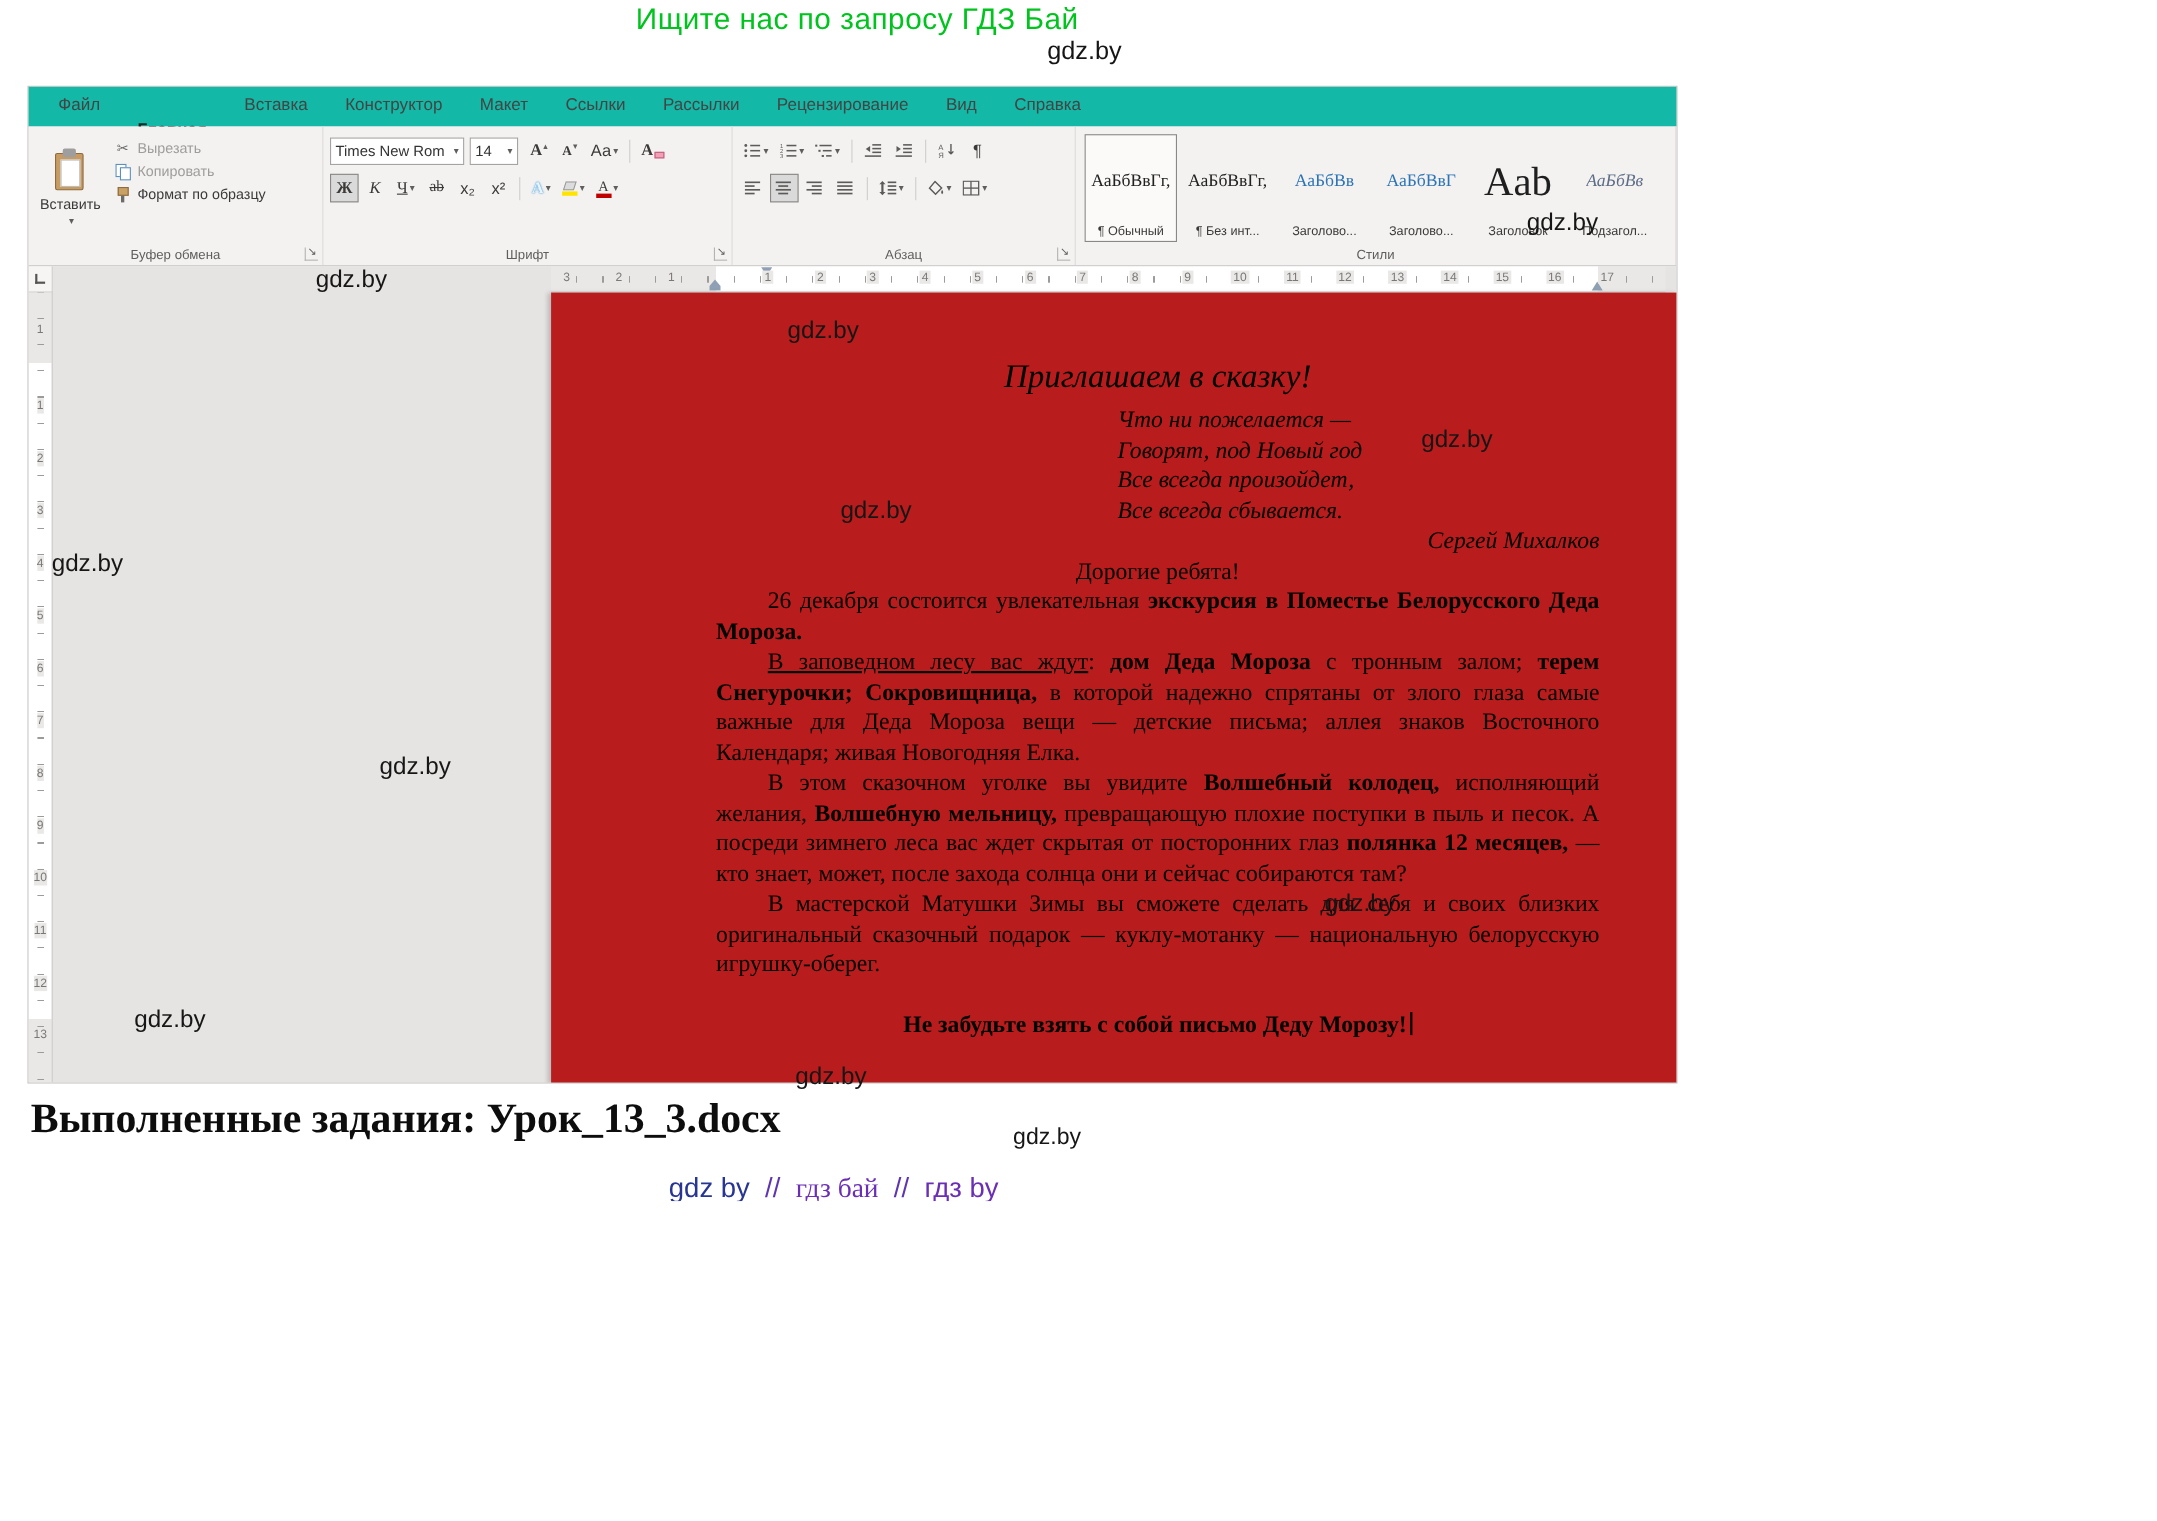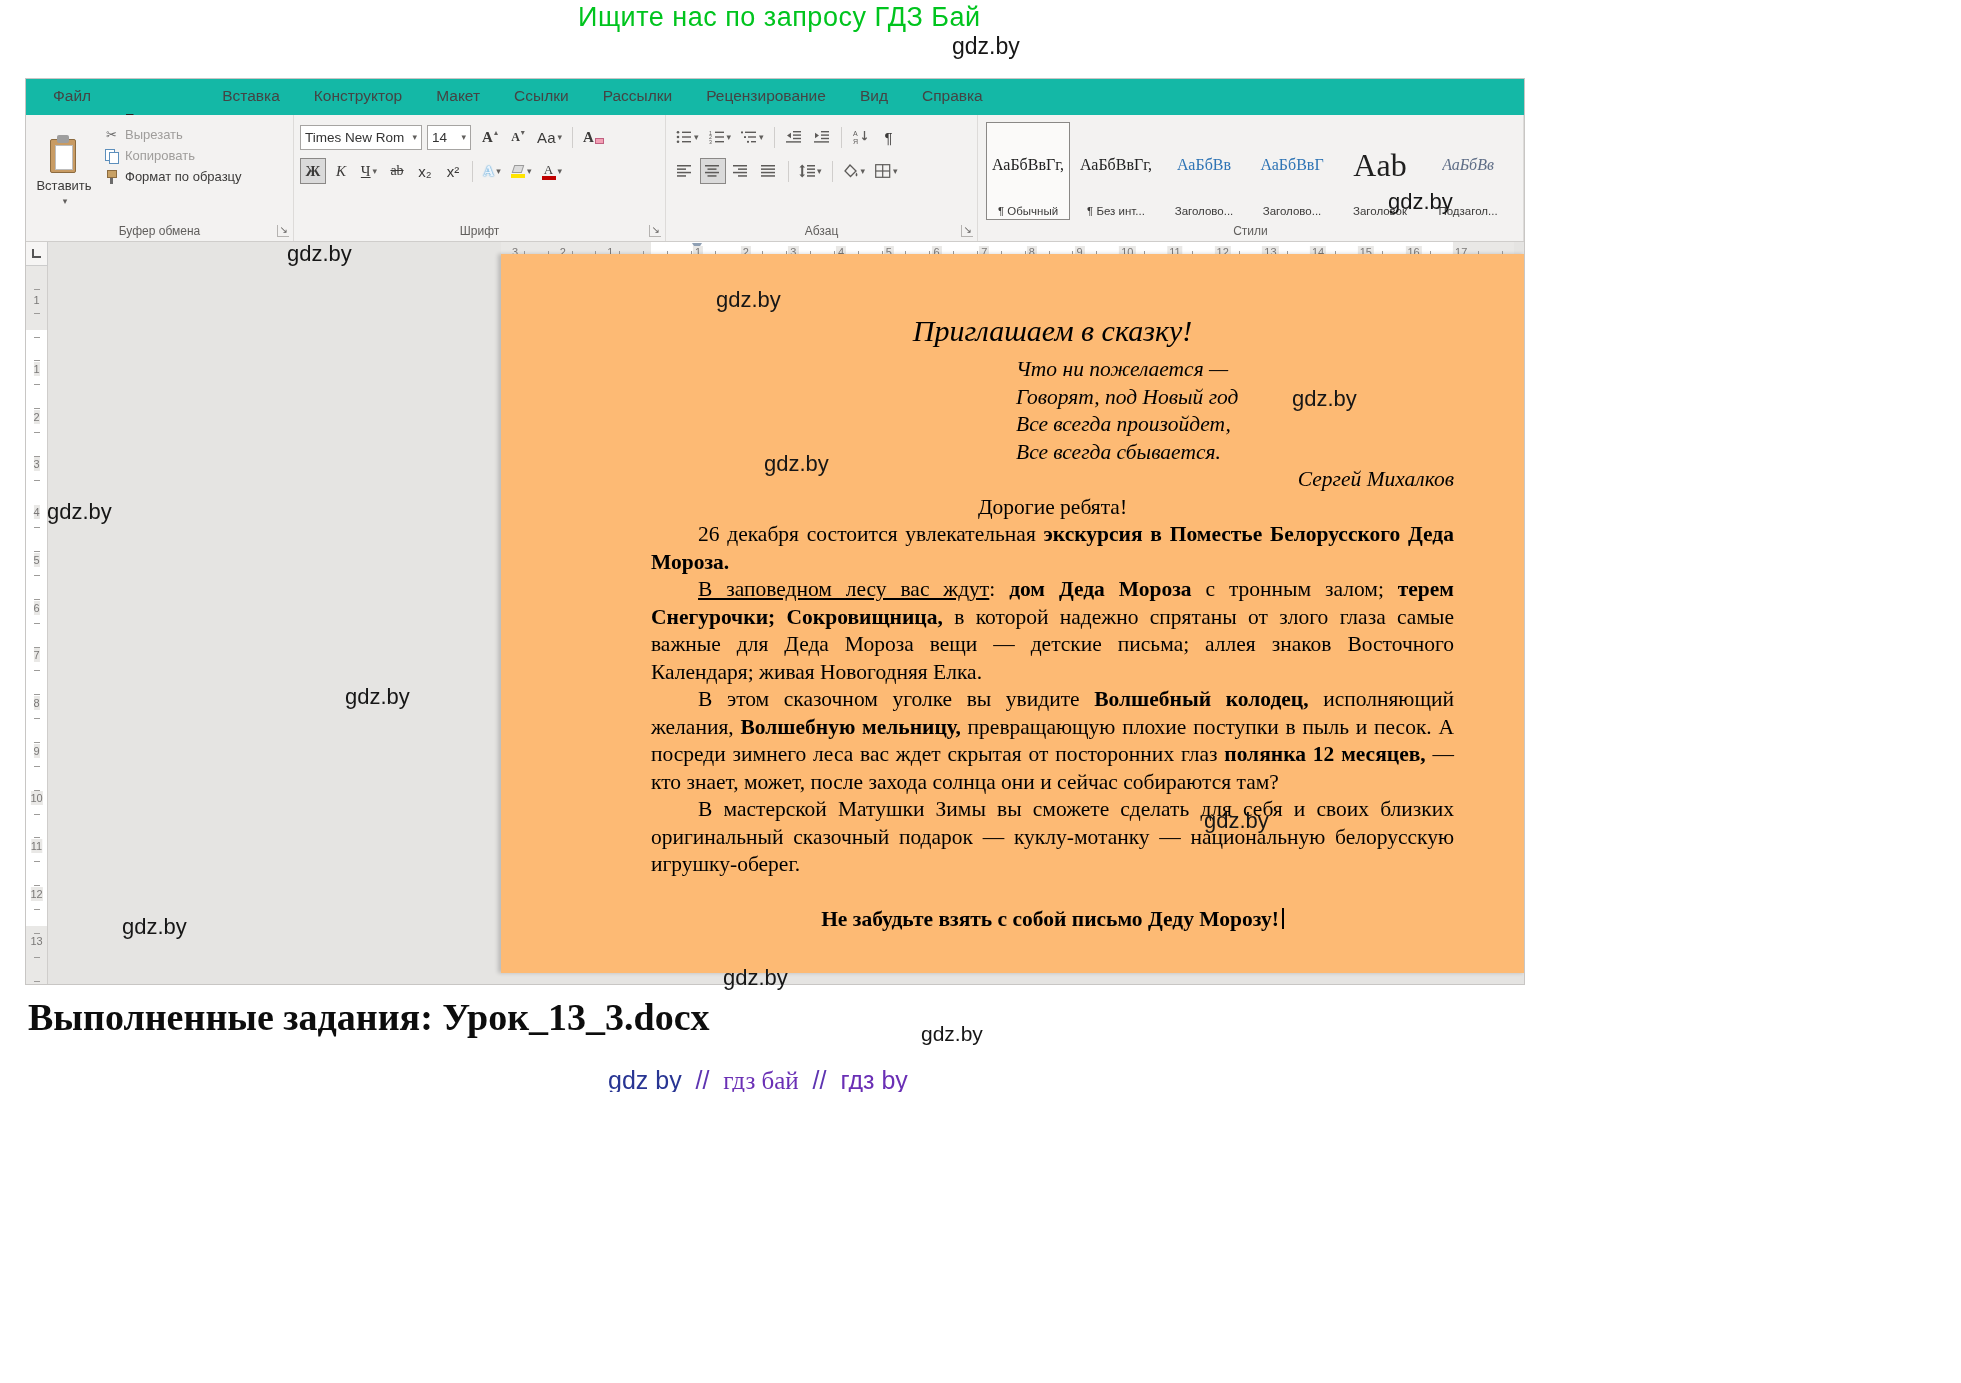--- a/index.html
+++ b/index.html
@@ -75,21 +75,21 @@
   .pen-tip { display:block; width:10px; height:8px; background:#dcdcdc; border:1px solid #9a9a9a; transform:skewX(-18deg); margin-bottom:1px; }
   .vsep { width:1px; height:21px; background:#d0cecc; margin:0 4px; flex:none; }
   .mi { width:16px; height:14px; fill:#5d5b59; }
 
   
   .styles-row { display:flex; gap:4px; padding:3px 2px 1px; height:100%; align-items:stretch; }
   .style-card { width:84px; display:flex; flex-direction:column; align-items:center; justify-content:flex-end;
                 border:1px solid transparent; padding:2px 2px 2px; cursor:pointer; }
   .style-card.selected { border:1px solid #8a8886; background:#fbfaf9; }
   .style-preview { flex:1; display:flex; align-items:center; font-family:"Liberation Serif",serif; font-size:16px; white-space:nowrap; overflow:hidden; }
-  .style-preview.big { font-size:32px; }
+  .style-preview.big { font-size:37px; }
   .style-preview.it { font-style:italic; }
   .style-label { font-size:11.5px; color:#3b3a39; white-space:nowrap; overflow:hidden; max-width:80px; }
 
   
   .doc-area { position:relative; flex:1; background:#e5e4e2; overflow:hidden; }
   .tab-selector { position:absolute; left:0; top:0; width:22px; height:24px; background:#f6f5f4; border-right:1px solid #ccc;
                   border-bottom:1px solid #ccc; display:flex; align-items:center; justify-content:center; cursor:pointer; }
   .tab-stop-icon { width:9px; height:9px; border-left:2px solid #555; border-bottom:2px solid #555; }
 
   .h-ruler { position:absolute; left:475px; top:0; width:1013px; height:24px;
@@ -104,21 +104,21 @@
   .im-left::after { content:""; display:block; width:10px; height:4px; background:#8fa0b4; }
   .im-right { position:absolute; left:946px; bottom:1px; width:0; height:0; border-left:5px solid transparent; border-right:5px solid transparent; border-bottom:8px solid #8fa0b4; cursor:pointer; }
 
   .v-ruler { position:absolute; left:0; top:24px; bottom:0; width:22px;
              background:linear-gradient(180deg,#e9e8e6 0 64px,#ffffff 64px 660px,#e9e8e6 660px);
              border-right:1px solid #cfcdcb; }
   .v-ticks { position:absolute; top:0; left:8px; width:6px; height:100%;
              background:repeating-linear-gradient(180deg, transparent 0 22.85px, #9d9b99 22.85px 23.85px); }
   .vnum { position:absolute; left:50%; transform:translate(-50%,-50%); font-size:11px; color:#7a7877; background:inherit; padding:1px 0; }
 
-  .page { position:absolute; left:475px; top:12px; width:1025px; height:719px; background:#fdba74;
+  .page { position:absolute; left:475px; top:24px; width:1025px; height:719px; background:#b91c1c;
           box-shadow:-3px 0 4px rgba(0,0,0,.18); padding:58px 72px 0 150px;
           font-family:"Liberation Serif","DejaVu Serif",serif; font-size:21.5px; color:#000; cursor:text; }
   .doc-title { text-align:center; font-style:italic; font-size:30px; line-height:38px; margin-bottom:6px; }
   .poem { margin-left:365px; font-style:italic; line-height:27.5px; }
   .poem-line { white-space:nowrap; }
   .author { text-align:right; font-style:italic; line-height:27.5px; }
   .salutation { text-align:center; line-height:27.5px; }
   .dpara { line-height:27.5px; margin:0; }
   .dpara.just { text-align:justify; }
   .dpara.center { text-align:center; }

